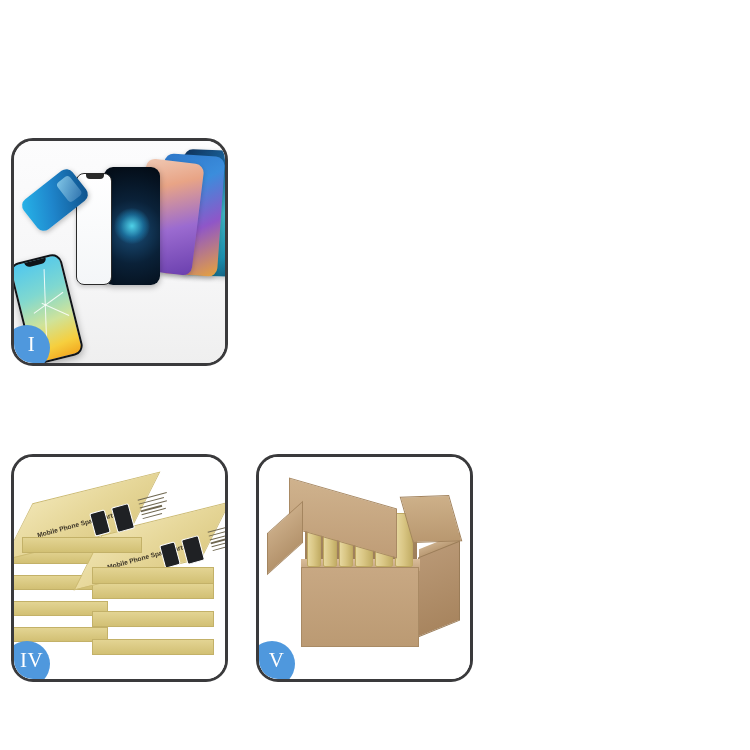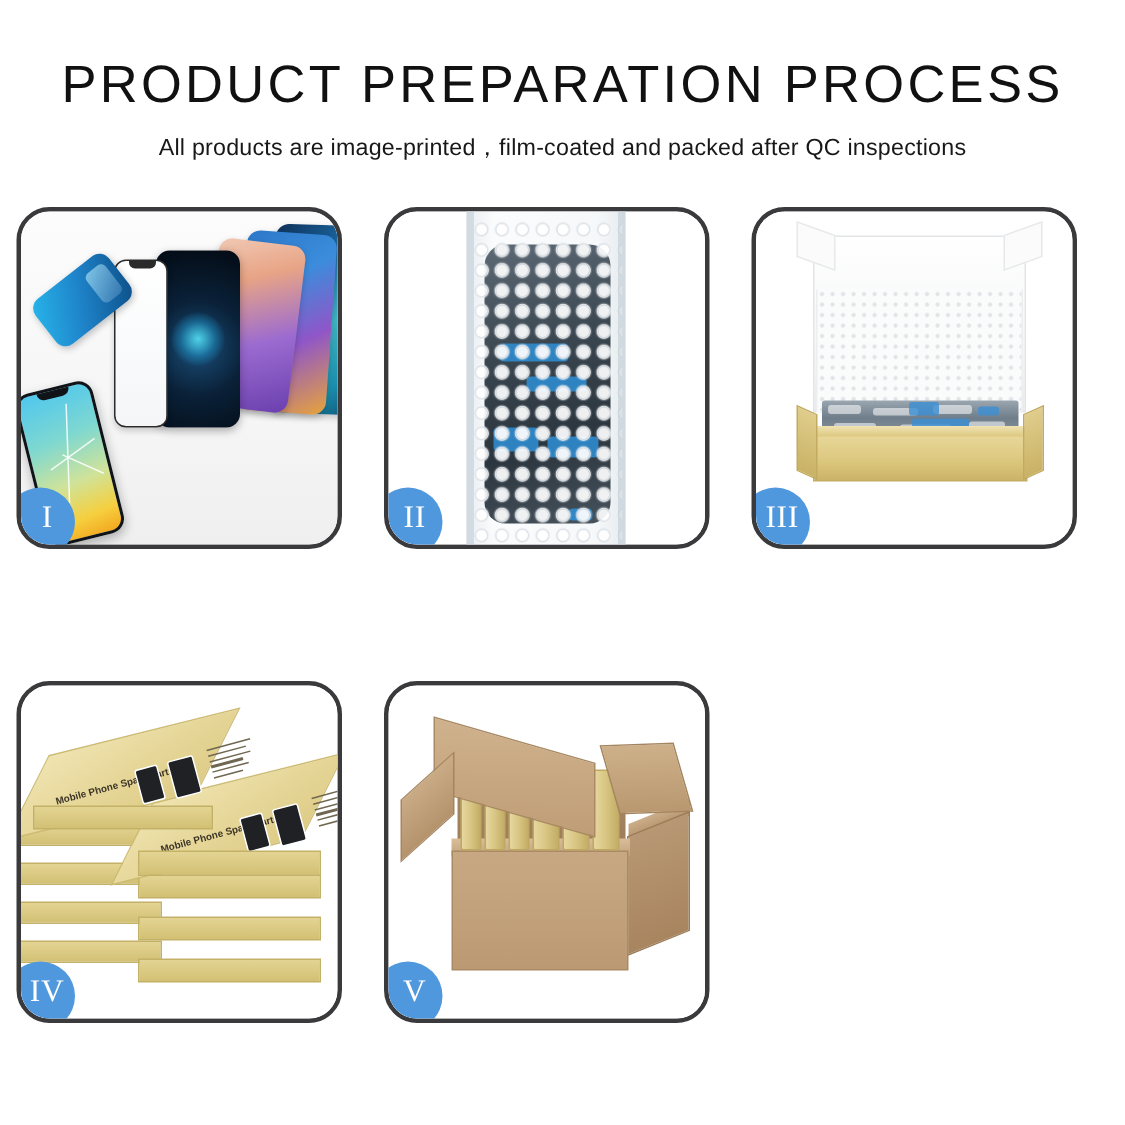--- a/index.html
+++ b/index.html
@@ -209,24 +209,20 @@
   .sc-tab { position:absolute; background: rgba(150,122,86,.5); }
   .sc-shine { position:absolute; left:108px; top:28px; width:86px; height:40px;
       background: linear-gradient(140deg, rgba(255,255,255,.95), rgba(243,243,243,.4));
       transform: skewY(-16deg); }
 </style>
 </head>
 <body>
 
 <div id="root">
 
-  <div class="header">
-    <div class="title">PRODUCT PREPARATION PROCESS</div>
-    <div class="subtitle">All products are image-printed，film-coated and packed after QC inspections</div>
-  </div>
 
   <div class="grid">
 
     <div class="panel r0 c0">
       <div class="scene">
         <div class="p1bg"></div>
         <div class="ph ph-c"></div>
         <div class="ph ph-b"></div>
         <div class="ph ph-a"></div>
         <div class="ph-blk"></div>
@@ -235,62 +231,21 @@
         <div class="ph-big">
           <div class="crack" style="left:24px;top:10px;width:1.4px;height:70px;transform:rotate(12deg);"></div>
           <div class="crack" style="left:10px;top:44px;width:36px;height:1.4px;transform:rotate(-22deg);"></div>
           <div class="crack" style="left:18px;top:52px;width:30px;height:1.2px;transform:rotate(38deg);"></div>
         </div>
 
       </div>
       <div class="badge">I</div>
     </div>
 
-    <div class="panel r0 c1">
-      <div class="scene">
-        <div class="p2bg"></div>
-        <div class="wrapsheet"></div>
-        <div class="wrapinner">
-          <div class="bluefleck" style="left:10px;top:66px;width:46px;height:12px;"></div>
-          <div class="bluefleck" style="left:28px;top:88px;width:40px;height:10px;"></div>
-          <div class="bluefleck" style="left:6px;top:122px;width:30px;height:16px;"></div>
-          <div class="bluefleck" style="left:42px;top:128px;width:34px;height:14px;"></div>
-          <div class="bluefleck" style="left:56px;top:176px;width:16px;height:8px;"></div>
-        </div>
-        <div class="bubbles"></div>
-        <div class="bubbles2"></div>
-        <div class="wrapedge" style="left:52px;"></div>
-        <div class="wrapedge" style="left:153px;"></div>
-      </div>
-      <div class="badge">II</div>
-    </div>
-
-    <div class="panel r0 c2">
-      <div class="scene">
-        <div class="p3bg"></div>
-        <div class="lidback"></div>
-        <div class="foam"></div>
-        <div class="wrapstack">
-          <div class="fl" style="left:4px;top:3px;width:22px;height:6px;"></div>
-          <div class="fl" style="left:34px;top:5px;width:30px;height:5px;"></div>
-          <div class="fl" style="left:74px;top:3px;width:26px;height:6px;"></div>
-          <div class="fl" style="left:8px;top:15px;width:28px;height:5px;"></div>
-          <div class="fl" style="left:52px;top:16px;width:34px;height:5px;"></div>
-          <div class="fl" style="left:98px;top:14px;width:24px;height:6px;"></div>
-          <div class="bl" style="left:58px;top:1px;width:20px;height:9px;"></div>
-          <div class="bl" style="left:60px;top:12px;width:38px;height:7px;"></div>
-          <div class="bl" style="left:104px;top:4px;width:14px;height:6px;"></div>
-        </div>
-        <div class="boxrim"></div>
-        <div class="boxlipL"></div>
-        <div class="boxlipR"></div>
-        <div class="boxfront"></div>
-      </div>
-      <div class="badge">III</div>
-    </div>
+
 
     <div class="panel r1 c0">
       <div class="scene">
         <div class="p4bg"></div>
         <div class="stackwrap">
 
           <div class="sbox" style="left:-6px;top:92px;">
               <div class="front" style="width:100px;height:15px;"></div>
             </div>
           <div class="sbox" style="left:-6px;top:118px;">

